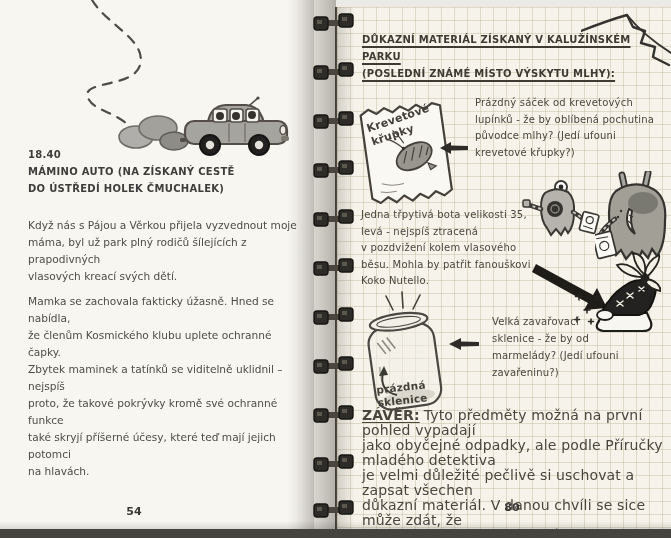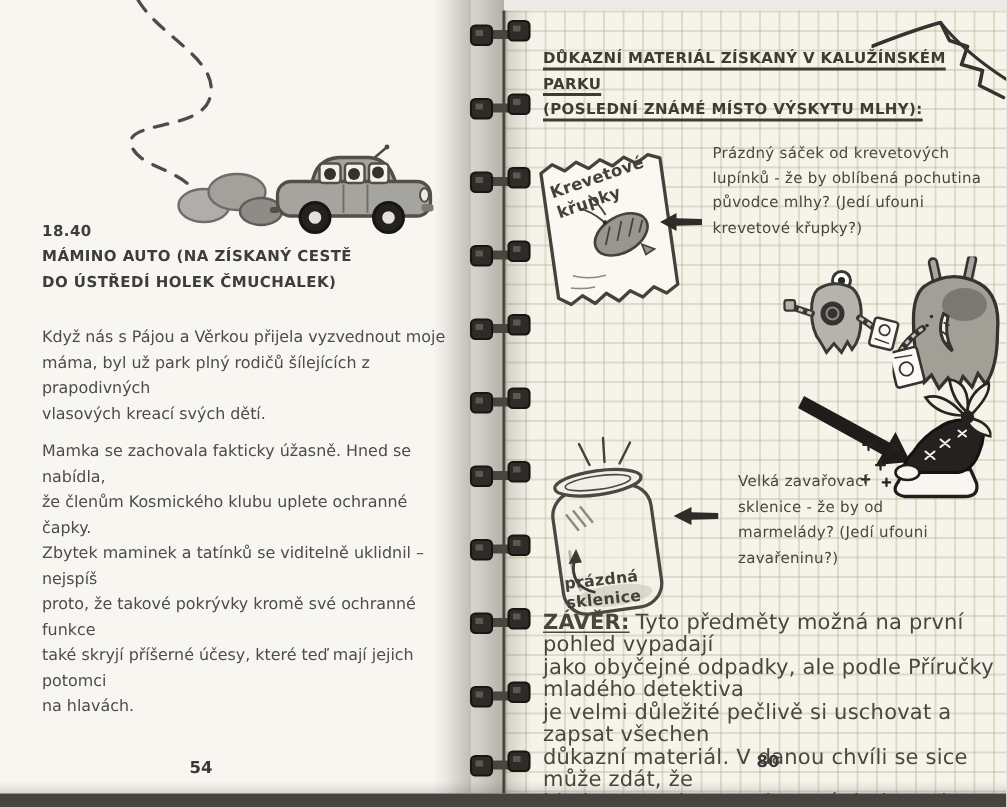--- a/index.html
+++ b/index.html
@@ -166,20 +166,25 @@
       <circle cx="23" cy="46" r="1.2" fill="#35332f"></circle>
       <path d="M20,48 Q9,56 5,64" stroke="#35332f" stroke-width="4.5" stroke-linecap="round" fill="none"></path>
       <path d="M20,48 Q9,56 5,64" stroke="#c4c2bb" stroke-width="2" stroke-dasharray="3 3" fill="none"></path>
       <g transform="rotate(-14 9 74)">
         <rect x="0" y="62" width="19" height="24" rx="2" fill="#fbfaf6" stroke="#35332f" stroke-width="1.7"></rect>
         <circle cx="9" cy="75" r="4.5" fill="none" stroke="#35332f" stroke-width="1.2"></circle>
         <path d="M3,66 L15,67" stroke="#35332f" stroke-width="1"></path>
       </g>
     </svg>
 
+    <div class="abs hand" style="left:24px;top:200px;width:195px;">Jedna třpytivá bota velikosti 35,
+levá - nejspíš ztracená
+v pozdvižení kolem vlasového
+běsu. Mohla by patřit fanouškovi
+Koko Nutello.</div>
 
     <svg class="abs" style="left:194px;top:252px;" width="80" height="56" viewBox="0 0 80 56">
       <polygon points="1,13 57,44 53,51 76,49 66,29 62,36 5,5" fill="#1f1d1a"></polygon>
     </svg>
 
     <svg class="abs" style="left:228px;top:244px;" width="96" height="84" viewBox="0 0 96 84">
       <g stroke="#26241f" stroke-width="1.5" stroke-linecap="round">
         <path d="M14,42 v7 M10.5,45.5 h7"></path>
         <path d="M22,56 v6 M19,59 h6"></path>
         <path d="M12,66 v5 M9.5,68.5 h5"></path>

